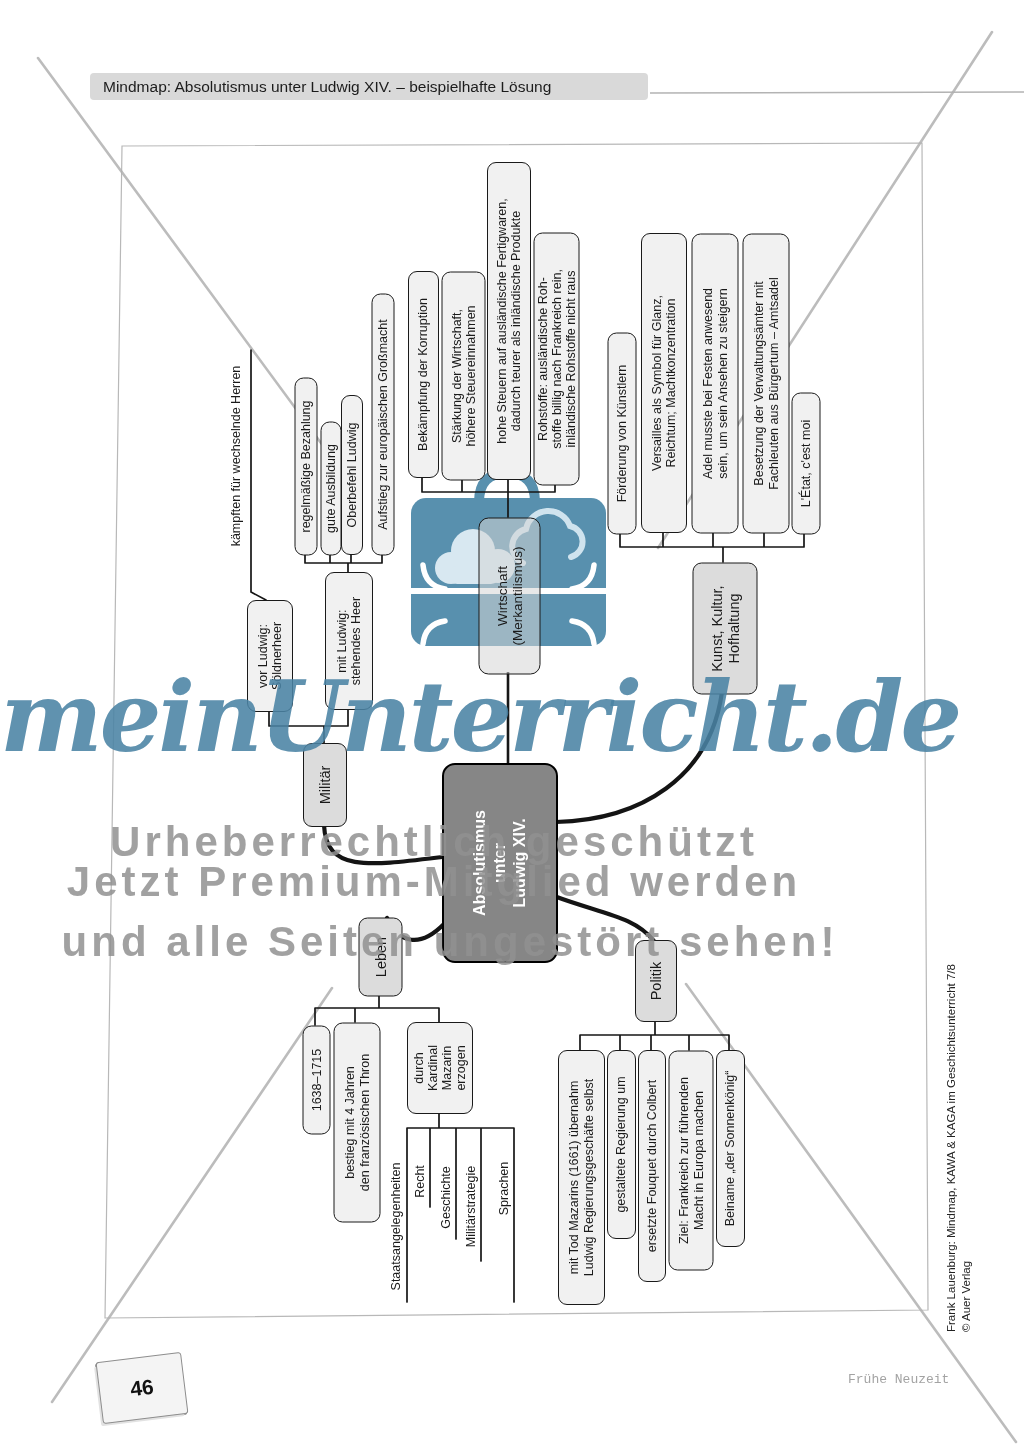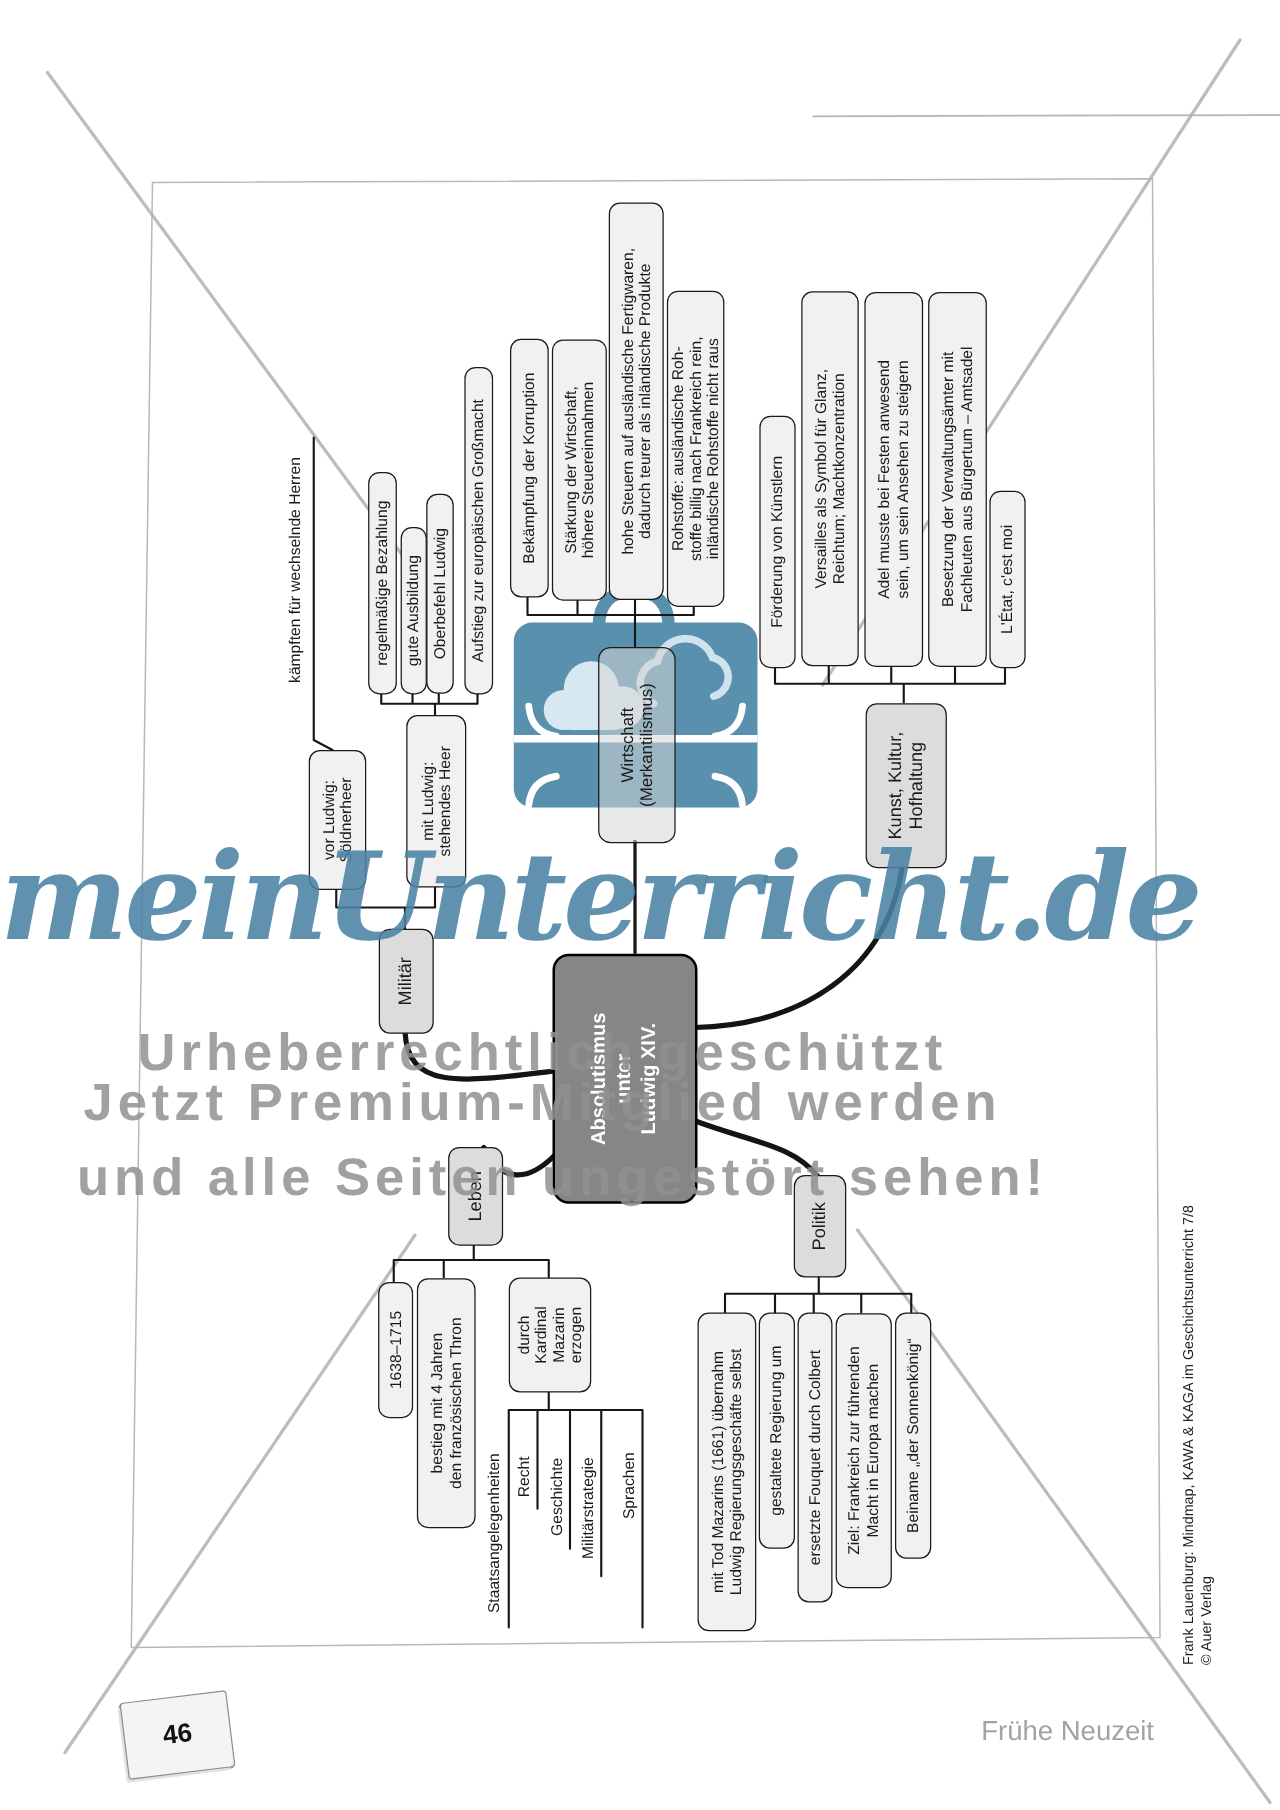--- a/index.html
+++ b/index.html
@@ -31,21 +31,21 @@
   .wm-gray{font-weight:bold;letter-spacing:4px;color:rgba(145,145,145,0.85);font-size:42px;}
   .wm1{top:818px;}
   .wm2{top:858px;text-align:center;}
   .wm3{top:918px;padding-left:16px;}
 
   
   .page-tab{position:absolute;left:99px;top:1357px;width:84px;height:60px;background:#f4f4f4;
     border:1.2px solid #8d8d8d;border-radius:3px;transform:rotate(-7deg);display:flex;align-items:center;
     justify-content:center;font-weight:bold;font-size:21px;color:#111;z-index:45;
     box-shadow:-3px 3px 0 -1px #e2e2e2, -1px 1px 0 #9a9a9a;}
-  .footer-section{position:absolute;left:785px;top:1372px;font-size:22px;color:#a3a3a3;z-index:45;}
+  .footer-section{position:absolute;left:848px;top:1372px;font-size:13px;color:#a3a3a3;z-index:45;font-family:Liberation Mono, monospace;}
   .credit{font-size:11.5px;line-height:15px;color:#222;text-align:left;align-items:flex-start;justify-content:flex-start;}
 </style>
 </head>
 <body>
 
 <div class="page">
 
   <svg class="layer" width="1024" height="1448" style="z-index:1">
     <path d="M122,146 L922,143 L928,1310 L105,1318 Z" fill="#ffffff" stroke="#b8b8b8" stroke-width="1.2"></path>
     <path d="M650,93 L1024,92" stroke="#b3b3b3" stroke-width="1.4" fill="none"></path>
@@ -90,20 +90,23 @@
     </g>
     <path d="M508,672 L508,763" stroke="#161616" stroke-width="2.6" fill="none"></path>
     <g stroke="#141414" stroke-width="4.2" fill="none" stroke-linecap="round">
       <path d="M324,825 C326,872 368,866 442,857"></path>
       <path d="M722,692 C710,778 640,820 556,822"></path>
       <path d="M444,924 C420,948 400,944 387,918"></path>
       <path d="M554,896 C602,914 634,916 654,941"></path>
     </g>
   </svg>
 
+  <div class="header-bar">
+    <span>Mindmap: Absolutismus unter Ludwig XIV. – beispielhafte Lösung</span>
+  </div>
 
   <div class="rot plain" style="left: 126px; top: 444px; width: 220px; height: 24px; transform: rotate(-90deg);">
       <div class="line">kämpften für wechselnde Herren</div>
     </div>
   <div class="rot leaf" style="left: 216.5px; top: 454.5px; width: 176px; height: 21px; transform: rotate(-90deg);">
       <div class="line">regelmäßige Bezahlung</div>
     </div>
   <div class="rot leaf" style="left: 263.5px; top: 477.5px; width: 132px; height: 19px; transform: rotate(-90deg);">
       <div class="line">gute Ausbildung</div>
     </div>

